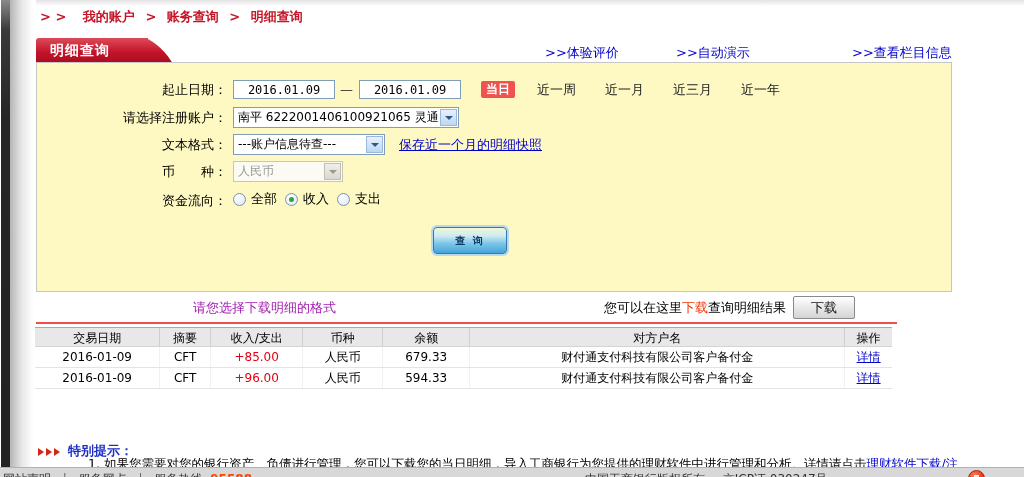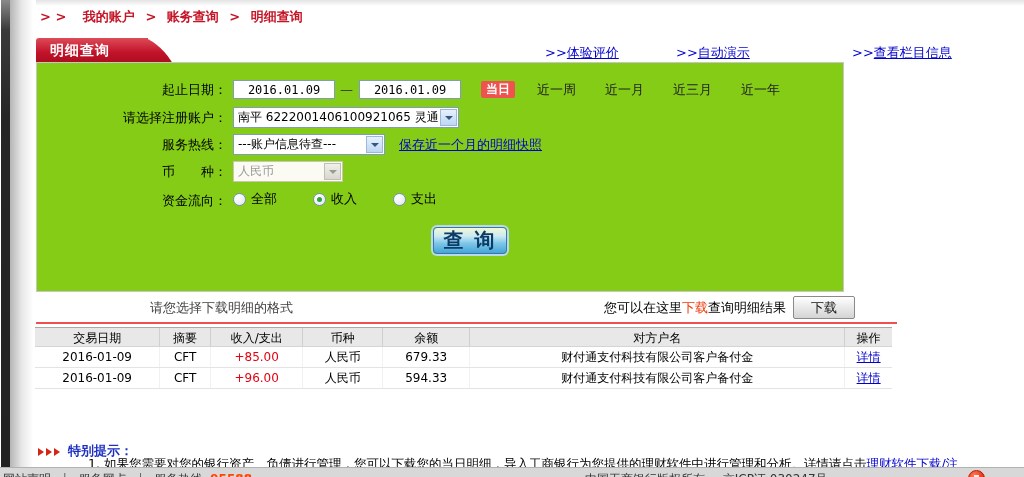--- a/index.html
+++ b/index.html
@@ -24,26 +24,26 @@
     background:linear-gradient(180deg,#dd4b58,#c2132a 60%,#ad0e1f);
     border-top-left-radius:3px;z-index:2;}
   .tab::after{content:"";position:absolute;right:-16px;top:0;width:28px;height:24px;
     background:linear-gradient(180deg,#dd4b58,#c2132a 60%,#ad0e1f);
     transform:skewX(33deg);border-top-right-radius:14px 22px;z-index:1;}
   .tab .tab-label{position:relative;z-index:3;display:block;padding-left:14px;
     line-height:24px;color:#fff;font-size:14px;font-weight:bold;letter-spacing:1px;}
 
   
   .hlink{position:absolute;top:44px;font-size:13px;color:#0000cc;cursor:pointer;white-space:nowrap;}
-  .hlink .lbl{text-decoration:underline;}
+  .hlink .lbl{}
   .hl1{left:545px;} .hl2{left:676px;} .hl3{left:852px;}
 
   
-  .panel{position:absolute;left:36px;top:62px;width:808px;height:230px;
-    background:#84cc16;border:1px solid #c6c6c6;box-sizing:border-box;z-index:1;}
+  .panel{position:absolute;left:36px;top:62px;width:916px;height:230px;
+    background:#fef9c3;border:1px solid #c6c6c6;box-sizing:border-box;z-index:1;}
   .prow{position:absolute;left:0;width:100%;height:22px;}
   .row-date{top:16px;} .row-acct{top:44px;} .row-sub{top:71px;} .row-cur{top:98px;} .row-flow{top:127px;height:18px;}
   .flabel{position:absolute;left:0;top:0;width:190px;text-align:right;font-size:13px;line-height:22px;color:#000;white-space:pre;}
 
   .date-input{position:absolute;top:1px;width:102px;height:19px;box-sizing:border-box;
     border:1px solid #7f9db9;background:#fff;text-align:center;font-size:12px;
     font-family:"DejaVu Sans Mono",monospace;color:#000;padding:0;}
   .di1{left:196px;} .di2{left:322px;}
   .dash{position:absolute;left:303px;top:0;line-height:22px;font-size:13px;color:#333;}
   .today{position:absolute;left:444px;top:2px;height:17px;padding:0 5px;background:#ef5350;
@@ -63,35 +63,35 @@
   .sel-acct{left:196px;width:226px;}
   .sel-sub{left:196px;width:152px;}
   .sel-cur{left:196px;width:110px;border-color:#c9c6b6;background:#fbfbf4;cursor:default;}
   .sel-cur .val{color:#9a9a9a;}
   .sel-cur .arrow-btn{background:linear-gradient(180deg,#f0f0ea,#d8d8d0);border-color:#c0bfb2;}
   .sel-cur .arrow-btn i{border-top-color:#9a9a90;}
   .snap-link{position:absolute;left:362px;top:0;line-height:22px;font-size:13px;color:#0000cc;
     text-decoration:underline;cursor:pointer;}
 
   
-  .flow-group{position:absolute;left:196px;top:0;height:18px;display:flex;align-items:center;gap:36px;}
+  .flow-group{position:absolute;left:196px;top:0;height:18px;display:flex;align-items:center;gap:8px;}
   .radio{display:flex;align-items:center;gap:5px;font-size:13px;color:#000;cursor:pointer;}
   .rdot{width:13px;height:13px;border-radius:50%;box-sizing:border-box;border:1px solid #7b93ad;
     background:radial-gradient(circle at 35% 30%,#ffffff,#dde6ee);position:relative;}
   .rdot.on::after{content:"";position:absolute;left:3px;top:3px;width:5px;height:5px;border-radius:50%;background:#2fa43c;}
 
   
   .query-btn{position:absolute;left:396px;top:164px;width:74px;height:27px;box-sizing:border-box;
     border:1px solid #3878a8;border-radius:4px;cursor:pointer;
     background:linear-gradient(180deg,#f2f8d5 0%,#cdeaf2 32%,#7cc6e8 62%,#45a5d8 100%);
     box-shadow:0 0 0 2px #b9d9ee;
-    color:#0b3b66;font-size:20px;font-weight:bold;text-align:center;line-height:25px;letter-spacing:2px;}
-
-  
-  .dl-label{position:absolute;left:150px;top:296px;width:186px;font-size:13px;line-height:23px;color:#404040;}
+    color:#0b3b66;font-size:10px;font-weight:bold;text-align:center;line-height:25px;letter-spacing:2px;}
+
+  
+  .dl-label{position:absolute;left:150px;top:296px;width:186px;text-align:right;font-size:13px;line-height:23px;color:#a21caf;}
   .dl-select{left:339px;top:297px;width:131px;position:absolute;}
   .dl-hint{position:absolute;left:604px;top:296px;font-size:13px;line-height:23px;color:#000;white-space:nowrap;}
   .dl-hint .dl-red{color:#ee3300;cursor:pointer;}
   .dl-btn{position:absolute;left:793px;top:296px;width:62px;height:23px;box-sizing:border-box;
     border:1px solid #8a8a8a;border-radius:2px;background:linear-gradient(180deg,#ffffff,#e9e9e9 50%,#d4d4d4);
     font-size:13px;color:#111;text-align:center;line-height:21px;cursor:pointer;}
 
   .redline{position:absolute;left:36px;top:322px;width:861px;height:2px;background:#ee5050;}
 
   
@@ -178,21 +178,21 @@
       <span class="flabel">请选择注册账户：</span>
       <div class="xp-select sel-acct">
         <span class="val">南平 6222001406100921065 灵通卡</span>
         <span class="arrow-btn">
             <i></i>
           </span>
       </div>
     </div>
 
     <div class="prow row-sub">
-      <span class="flabel">服务热线：</span>
+      <span class="flabel">文本格式：</span>
       <div class="xp-select sel-sub">
         <span class="val">---账户信息待查---</span>
         <span class="arrow-btn">
             <i></i>
           </span>
       </div>
       <span class="snap-link">保存近一个月的明细快照</span>
     </div>
 
     <div class="prow row-cur">

